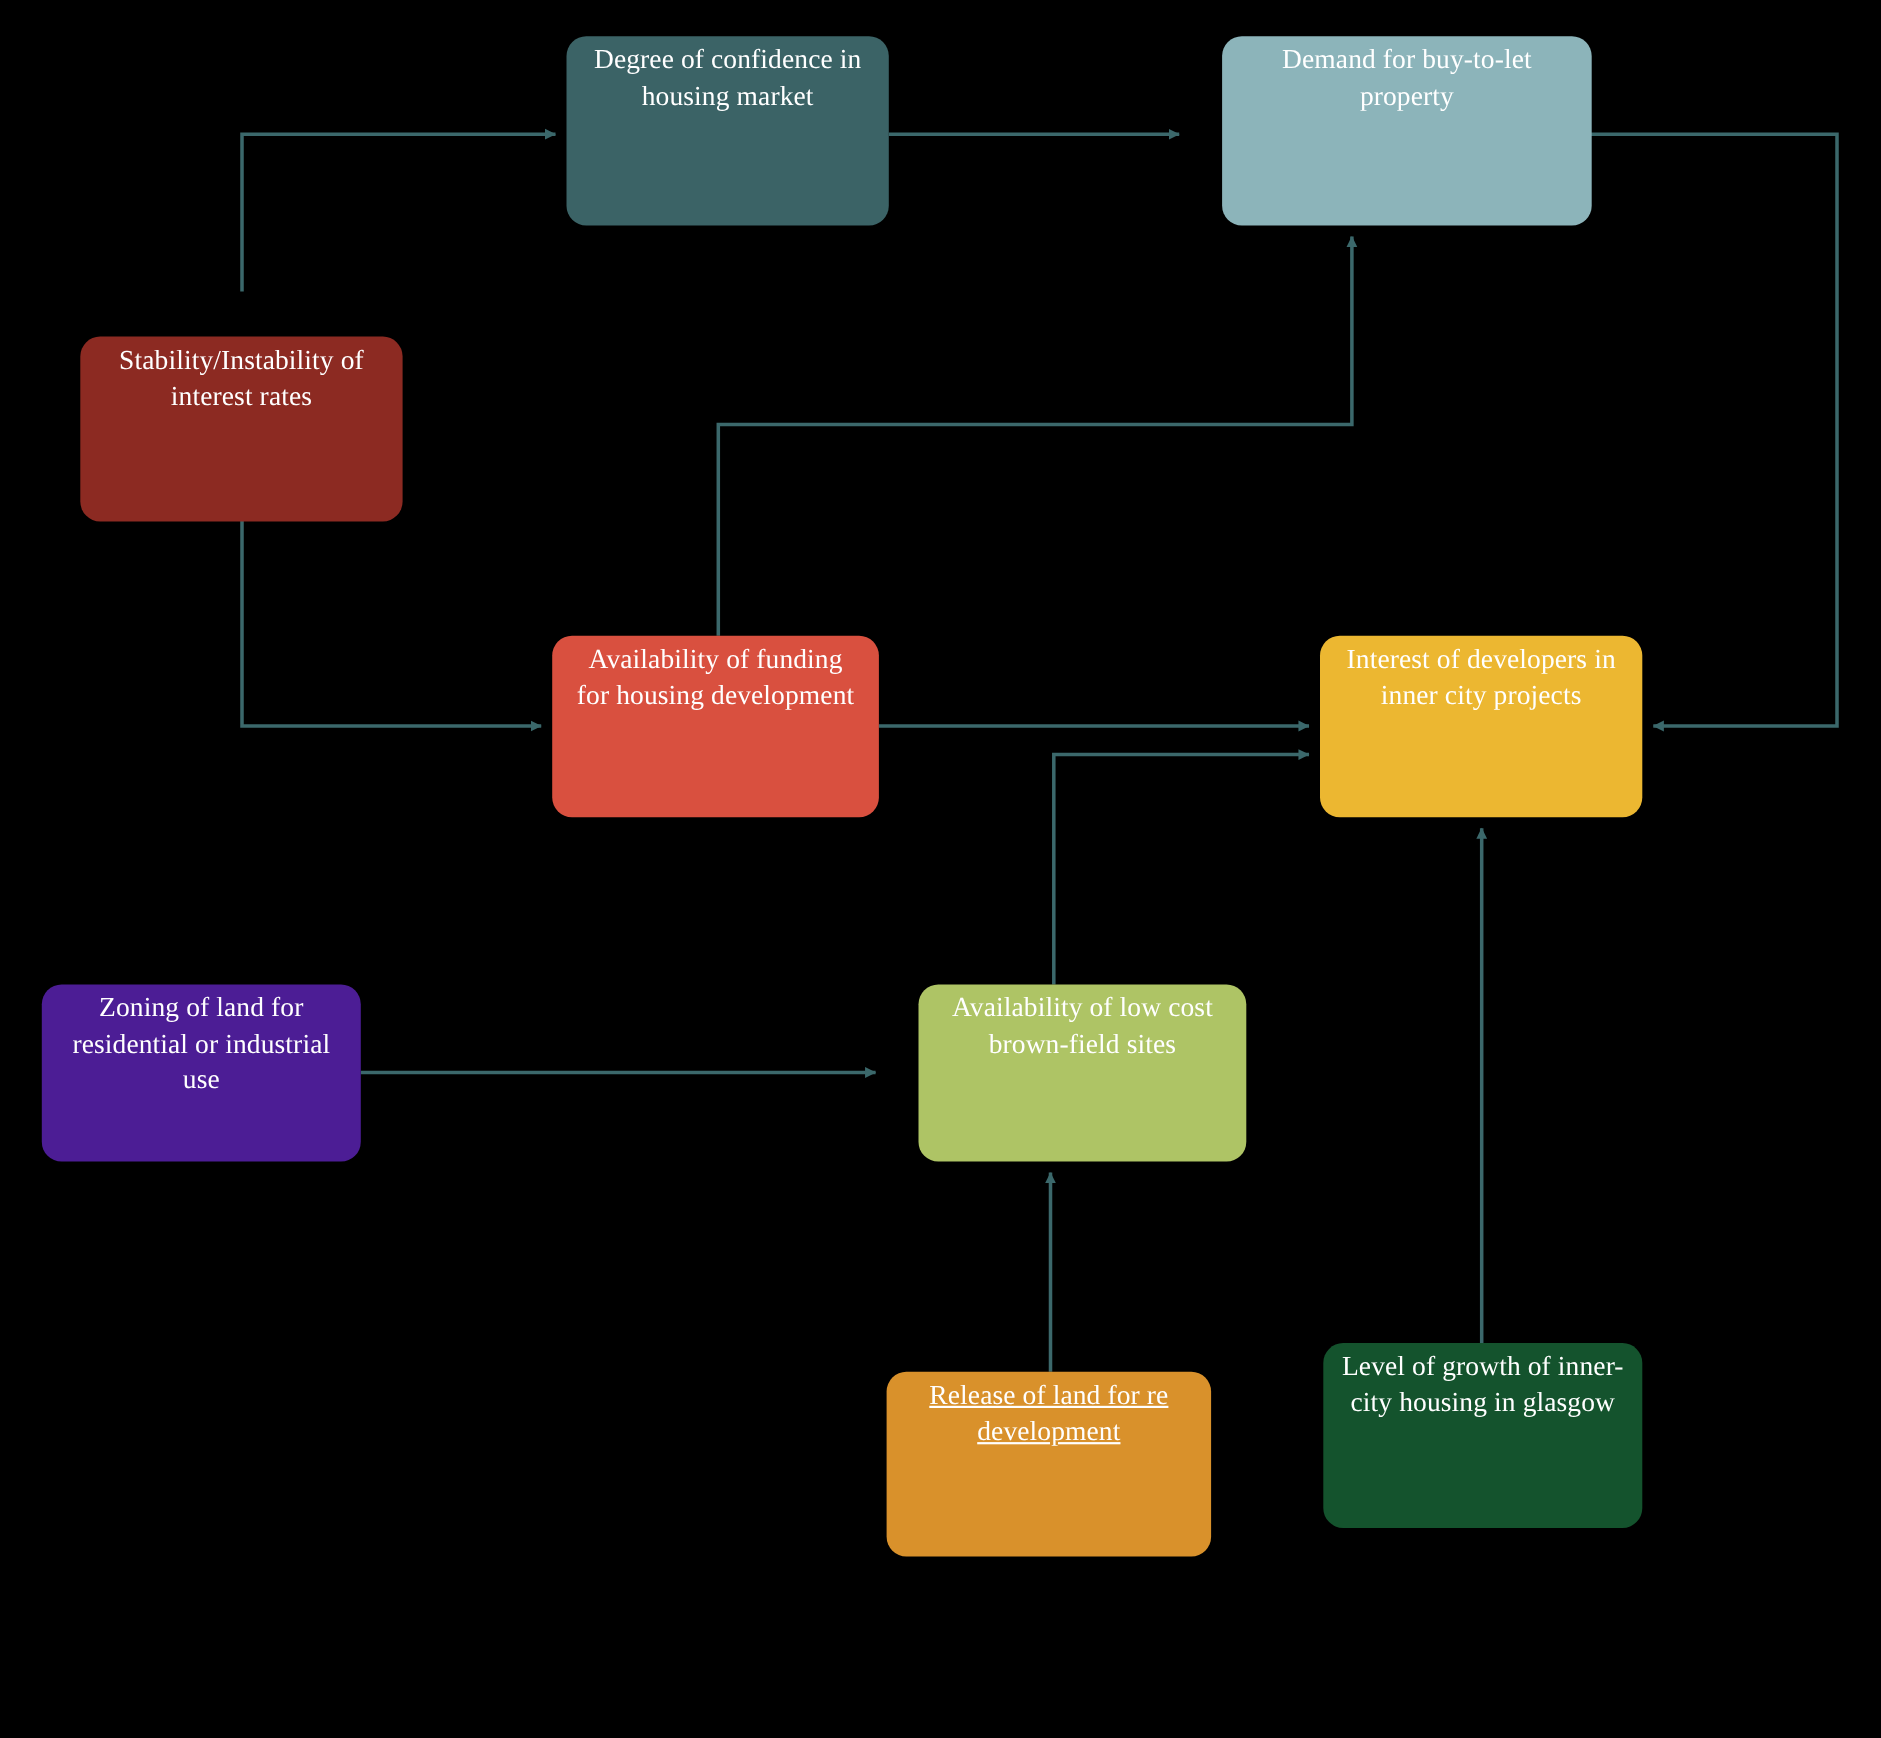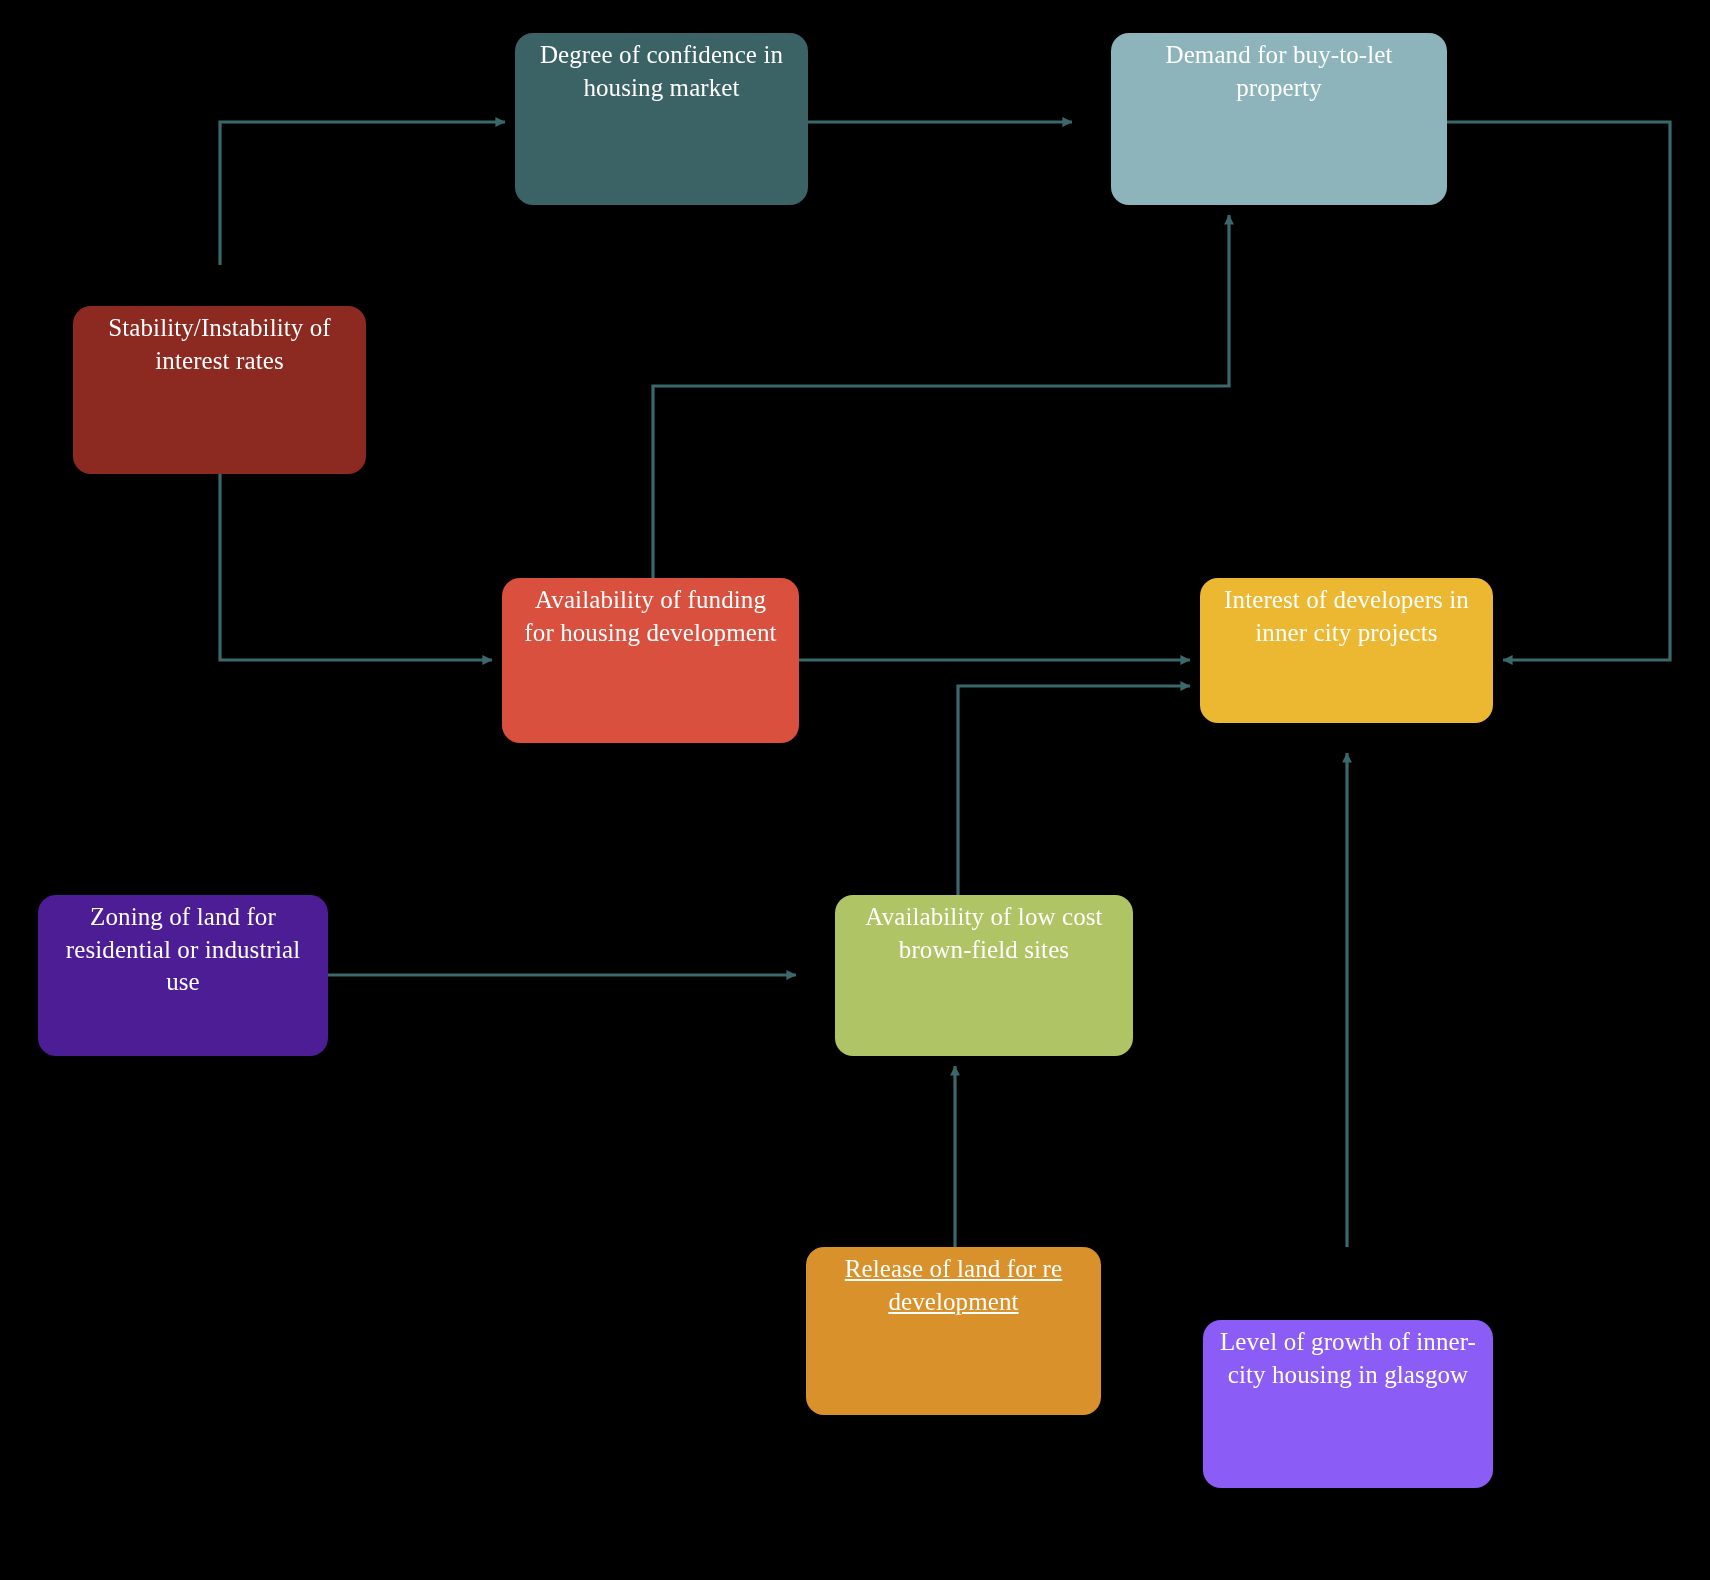--- a/index.html
+++ b/index.html
@@ -51,29 +51,29 @@
   </div>
   <div class="node" style="left: 1111px; top: 33px; width: 336px; height: 172px; background: rgb(140, 180, 186);">
     <span>Demand for buy-to-let property</span>
   </div>
   <div class="node" style="left: 73px; top: 265px; width: 293px; height: 168px; background: rgb(140, 42, 34); margin-top: 41px;">
     <span>Stability/Instability of interest rates</span>
   </div>
   <div class="node" style="left: 502px; top: 578px; width: 297px; height: 165px; background: rgb(217, 80, 63);">
     <span>Availability of funding for housing development</span>
   </div>
-  <div class="node" style="left: 1200px; top: 578px; width: 293px; height: 145px; background: rgb(236, 183, 49);">
+  <div class="node" style="left: 1200px; top: 578px; width: 293px; height: 165px; background: rgb(236, 183, 49);">
     <span>Interest of developers in inner city projects</span>
   </div>
   <div class="node" style="left: 38px; top: 895px; width: 290px; height: 161px; background: #4c1d95;">
     <span>Zoning of land for residential or industrial use</span>
   </div>
   <div class="node" style="left: 806px; top: 895px; width: 298px; height: 161px; background: rgb(174, 196, 101); margin-left: 29px;">
     <span>Availability of low cost brown-field sites</span>
   </div>
   <div class="node" style="left: 806px; top: 1247px; width: 295px; height: 168px; background: rgb(217, 145, 43); text-decoration: underline;">
     <span>Release of land for re development</span>
   </div>
-  <div class="node" style="left: 1203px; top: 1320px; width: 290px; height: 168px; background: #8b5cf6;">
+  <div class="node" style="left: 1203px; top: 1221px; width: 290px; height: 168px; background: #14532d;">
     <span>Level of growth of inner-city housing in glasgow</span>
   </div>
 
 </div>
 
 </body></html>

